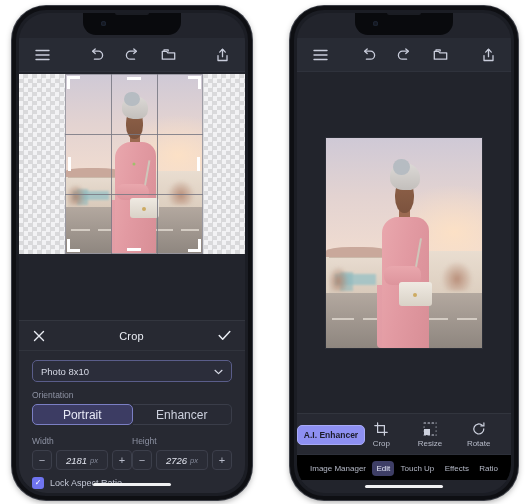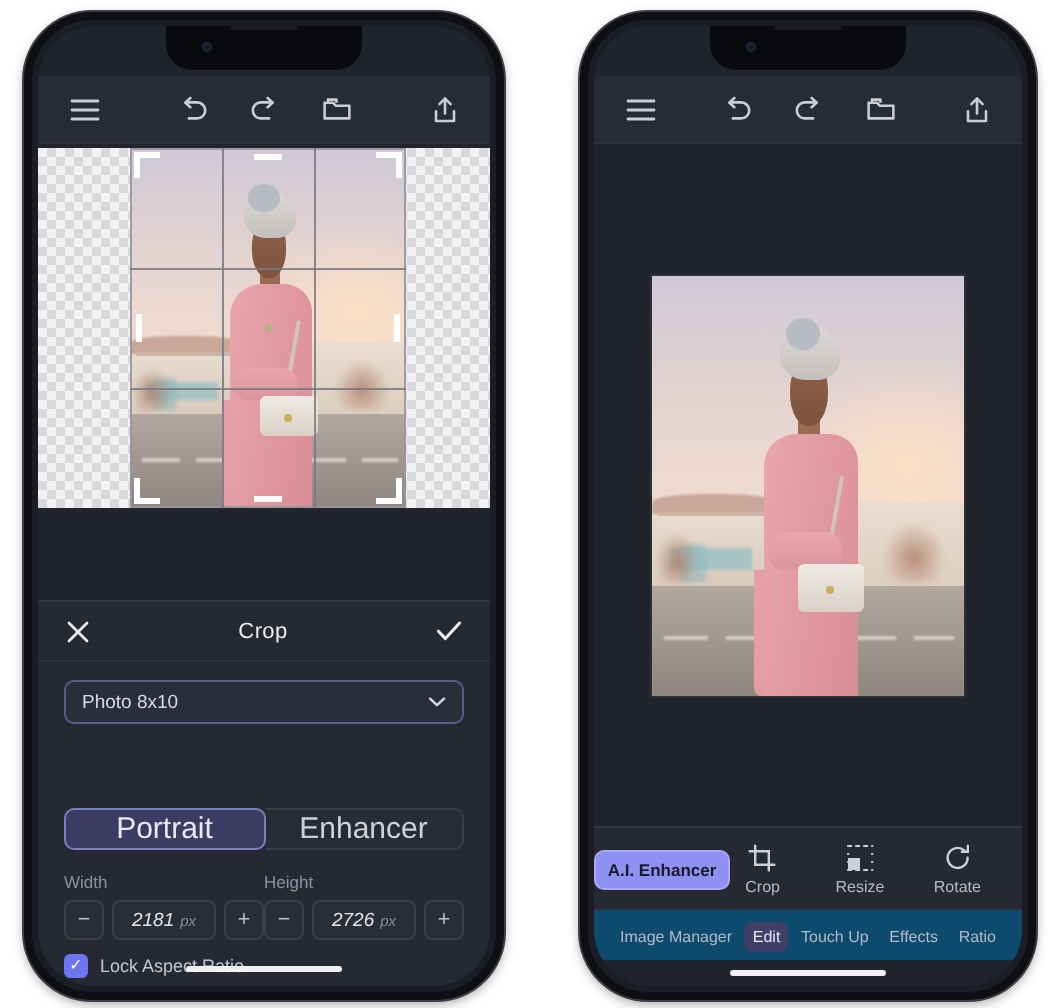--- a/index.html
+++ b/index.html
@@ -184,23 +184,23 @@
   .select {
     height: 22px; border: 1px solid #5a5d8a; border-radius: 5px;
     background: #2b2d3a; color: #d7dae6; font-size: 9.5px;
     display: flex; align-items: center; justify-content: space-between;
     padding: 0 8px;
   }
   .field-label { color: #8d92a3; font-size: 8.5px; margin: 8px 0 4px; }
 
   .segmented { display: flex; gap: 0; }
   .seg {
-    flex: 1; height: 21px; font-size: 15px;
+    flex: 1; height: 21px; font-size: 12px;
     display: flex; align-items: center; justify-content: center;
-    border: 1px solid #3a3d49; color: #cdd1de; background: #282a34; margin-top: 42px;
+    border: 1px solid #3a3d49; color: #cdd1de; background: #282a34;
   }
   .seg:first-child { border-radius: 5px 0 0 5px; }
   .seg:last-child  { border-radius: 0 5px 5px 0; border-left: none; }
   .seg.active { background: #3c3c63; border-color: #7b7fc4; color: #e7e9f6; border-radius: 5px; }
 
   .dims { display: flex; margin-top: 3px; }
   .dim { flex: 1; }
   .stepper { display: flex; gap: 4px; align-items: center; }
   .step-btn {
     width: 20px; height: 20px; border: 1px solid #3c3f4b; border-radius: 4px;
@@ -236,21 +236,21 @@
   }
   .tool { display: flex; flex-direction: column; align-items: center; gap: 3px; width: 52px; }
   .tool .glyph { color: #ccd0dd; height: 15px; display:flex; align-items:center; }
   .tool .tlabel { color: #b7bbc9; font-size: 8px; }
   .pill {
     background: #8e90f2; color: #1b1c2b; font-size: 8.5px; font-weight: bold;
     border-radius: 5px; padding: 4px 6px; border: 1px solid #a8aaf7;
     white-space: nowrap;
   }
   .tabs {
-    flex: 0 0 auto; background: #0c4a6e; border-top: 1px solid #2d303a;
+    flex: 0 0 auto; background: #000000; border-top: 1px solid #2d303a;
     display: flex; align-items: center; justify-content: space-between;
     padding: 6px 9px 4px;
   }
   .tab { color: #b5b9c7; font-size: 8px; padding: 3px 4px; border-radius: 4px; white-space: nowrap; }
   .tab.active { background: #3e3e66; color: #e6e8f7; }
   .homebar {
     flex: 0 0 auto; height: 13px; display: flex; align-items: center; justify-content: center;
     background: #22242c;
   }
   .homebar .bar { width: 78px; height: 3px; border-radius: 2px; background: #f1f1f3; }
@@ -375,20 +375,21 @@
         <div class="sheet-body">
           <div class="select">
             <span>Photo 8x10</span>
             <span>
               <svg width="9" height="6" viewBox="0 0 9 6" fill="none" stroke="currentColor" stroke-width="1.2" stroke-linecap="round" stroke-linejoin="round">
                 <path d="M1 1.3 4.5 4.6 8 1.3"></path>
               </svg>
             </span>
           </div>
 
+          <div class="field-label">Orientation</div>
 
           <div class="segmented">
             <div class="seg active">Portrait</div>
             <div class="seg">Enhancer</div>
           </div>
 
           <div class="dims">
             <div class="dim">
               <div class="field-label">Width</div>
               <div class="stepper">

